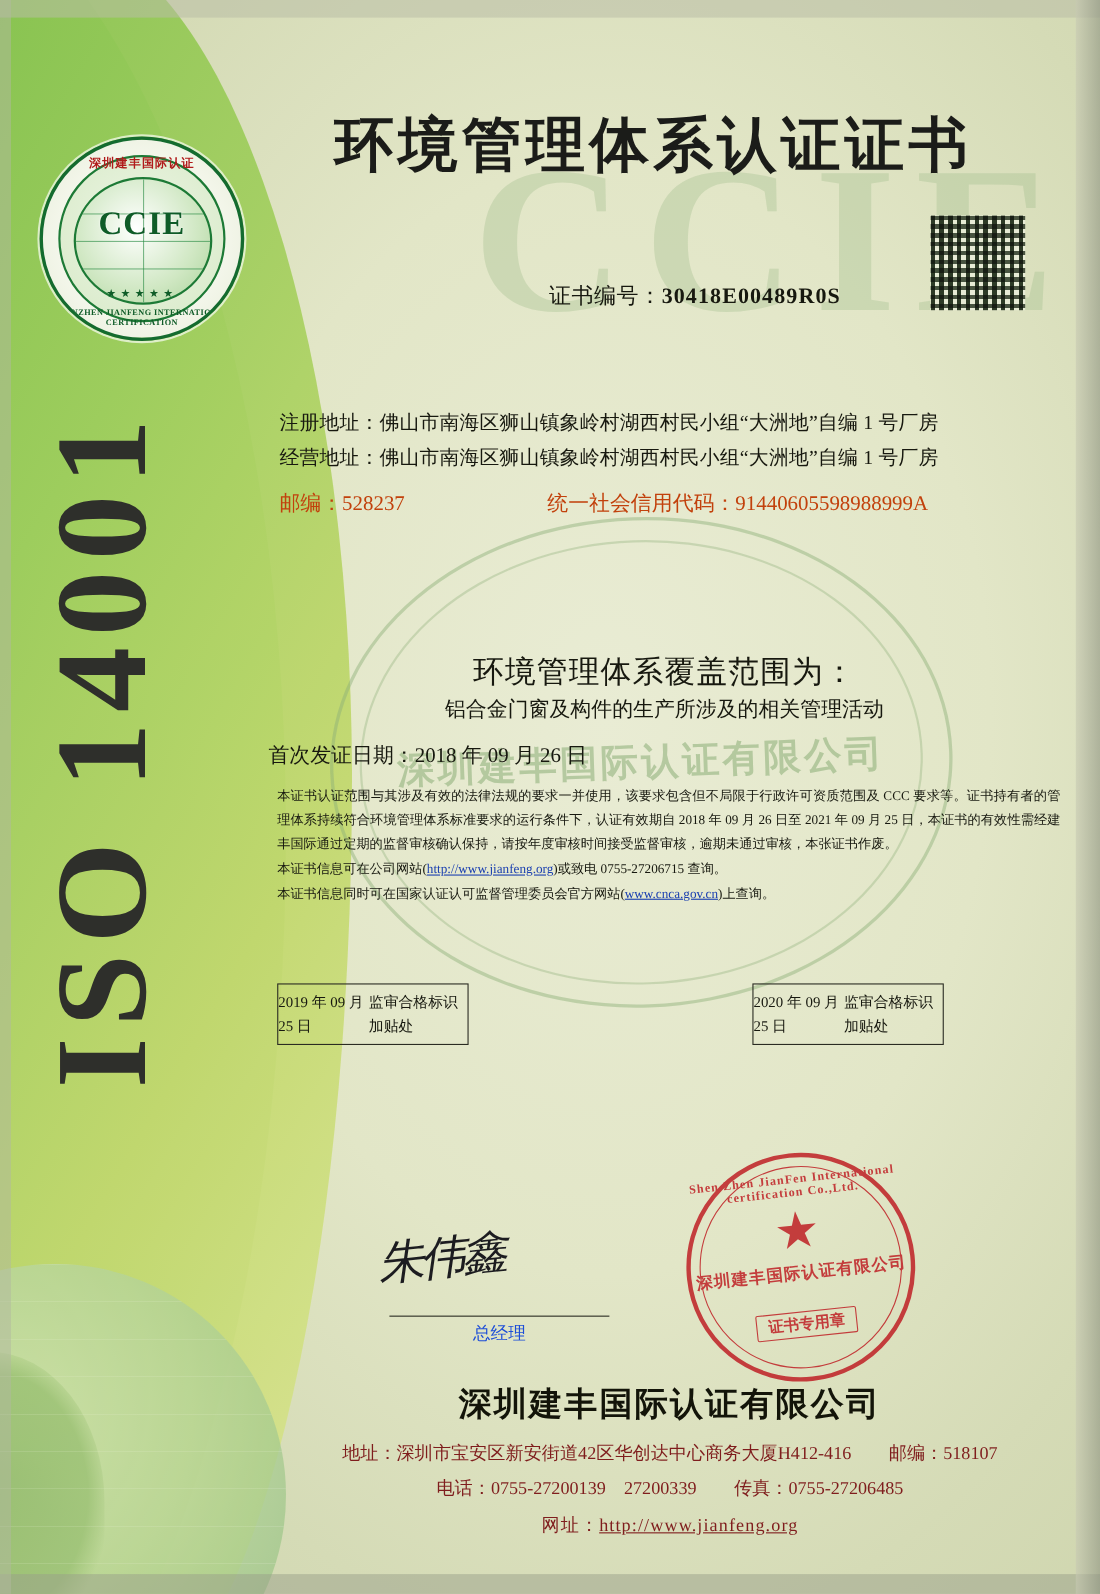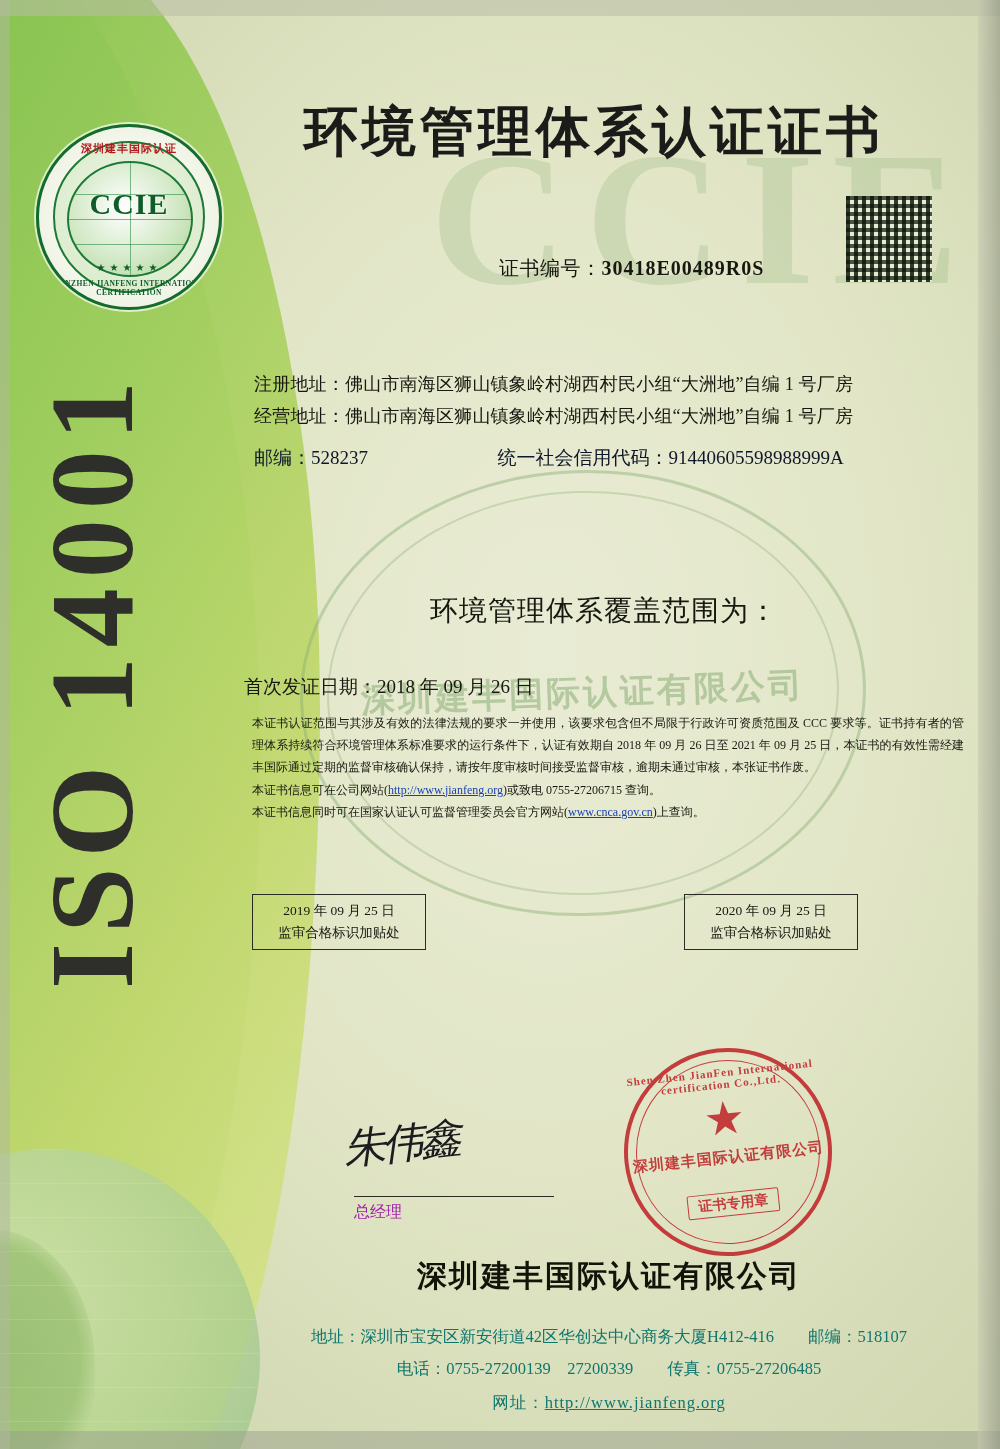--- a/index.html
+++ b/index.html
@@ -255,21 +255,21 @@
     white-space: nowrap;
   }
   .addr1 { top: 372px; }
   .addr2 { top: 404px; }
   .addr-label { font-weight: normal; }
   .post-row {
     position:absolute;
     left: 10px;
     top: 445px;
     font-size: 19px;
-    color:#0f172a;
+    color:#c2410c;
     white-space: nowrap;
   }
   .post-row .gap { display:inline-block; width: 120px; }
   .body-para {
     position:absolute;
     left: 8px;
     top: 488px;
     width: 700px;
     font-size: 23px;
     line-height: 1.55;
@@ -314,21 +314,20 @@
     text-align: justify;
   }
   .link { color:#1a3fb0; text-decoration: underline; }
   .stamp-box {
     position:absolute;
     top: 894px;
     width: 172px;
     height: 54px;
     border: 1.5px solid #2a2b22;
     display:flex;
-    flex-direction:column;
     align-items:center;
     justify-content:center;
     font-size: 13.5px;
     line-height:1.6;
     color:#17180f;
   }
   .stamp-left { left: 8px; }
   .stamp-right { left: 440px; }
 
   
@@ -350,23 +349,23 @@
     left: 110px;
     top: 1196px;
     width: 200px;
     border-top: 1.5px solid #2a2b22;
   }
   .sig-label {
     position:absolute;
     left: 110px;
     top: 1202px;
     width: 200px;
-    text-align:left;
+    text-align:center;
     font-size: 16px;
-    color:#a21caf;
+    color:#1d4ed8;
   }
 
   
   .red-stamp {
     position:absolute;
     left: 380px;
     top: 1048px;
     width: 200px;
     height: 200px;
     border-radius:50%;
@@ -409,22 +408,21 @@
     font-size: 30px;
     font-weight: bold;
     letter-spacing: 2px;
     color:#131409;
   }
   .footer-line {
     position:absolute;
     left: 0; width: 730px;
     text-align:center;
     font-size: 16.5px;
-    color:#0f766e;
-    margin-top:16px;
+    color:#7f1d1d;
   }
   .fl1 { top: 1310px; }
   .fl2 { top: 1342px; }
   .fl3 { top: 1376px; font-family:"Liberation Serif", serif; letter-spacing:1px;}
   .fl3 .u { text-decoration: underline; }
   .gap-l { display:inline-block; width: 34px; }
 </style>
 </head>
 <body>
 
@@ -479,20 +477,21 @@
     </div>
 
     <div class="post-row">
       <span>邮编：</span><span>528237</span>
       <span class="gap"></span>
       <span>统一社会信用代码：</span><span>91440605598988999A</span>
     </div>
 
 
     <div class="scope-title">环境管理体系覆盖范围为：</div>
+    <div class="scope-text">铝合金门窗及构件的生产所涉及的相关管理活动</div>
 
     <div class="first-issue">
       <span>首次发证日期：</span><span>2018 年 09 月 26 日</span>
     </div>
 
     <div class="fine-print">
       <div>本证书认证范围与其涉及有效的法律法规的要求一并使用，该要求包含但不局限于行政许可资质范围及 CCC 要求等。证书持有者的管理体系持续符合环境管理体系标准要求的运行条件下，认证有效期自 2018 年 09 月 26 日至 2021 年 09 月 25 日，本证书的有效性需经建丰国际通过定期的监督审核确认保持，请按年度审核时间接受监督审核，逾期未通过审核，本张证书作废。</div>
       <div>
         <span>本证书信息可在公司网站(</span><a class="link" href="#">http://www.jianfeng.org</a><span>)或致电 0755-27206715 查询。</span>
       </div>

